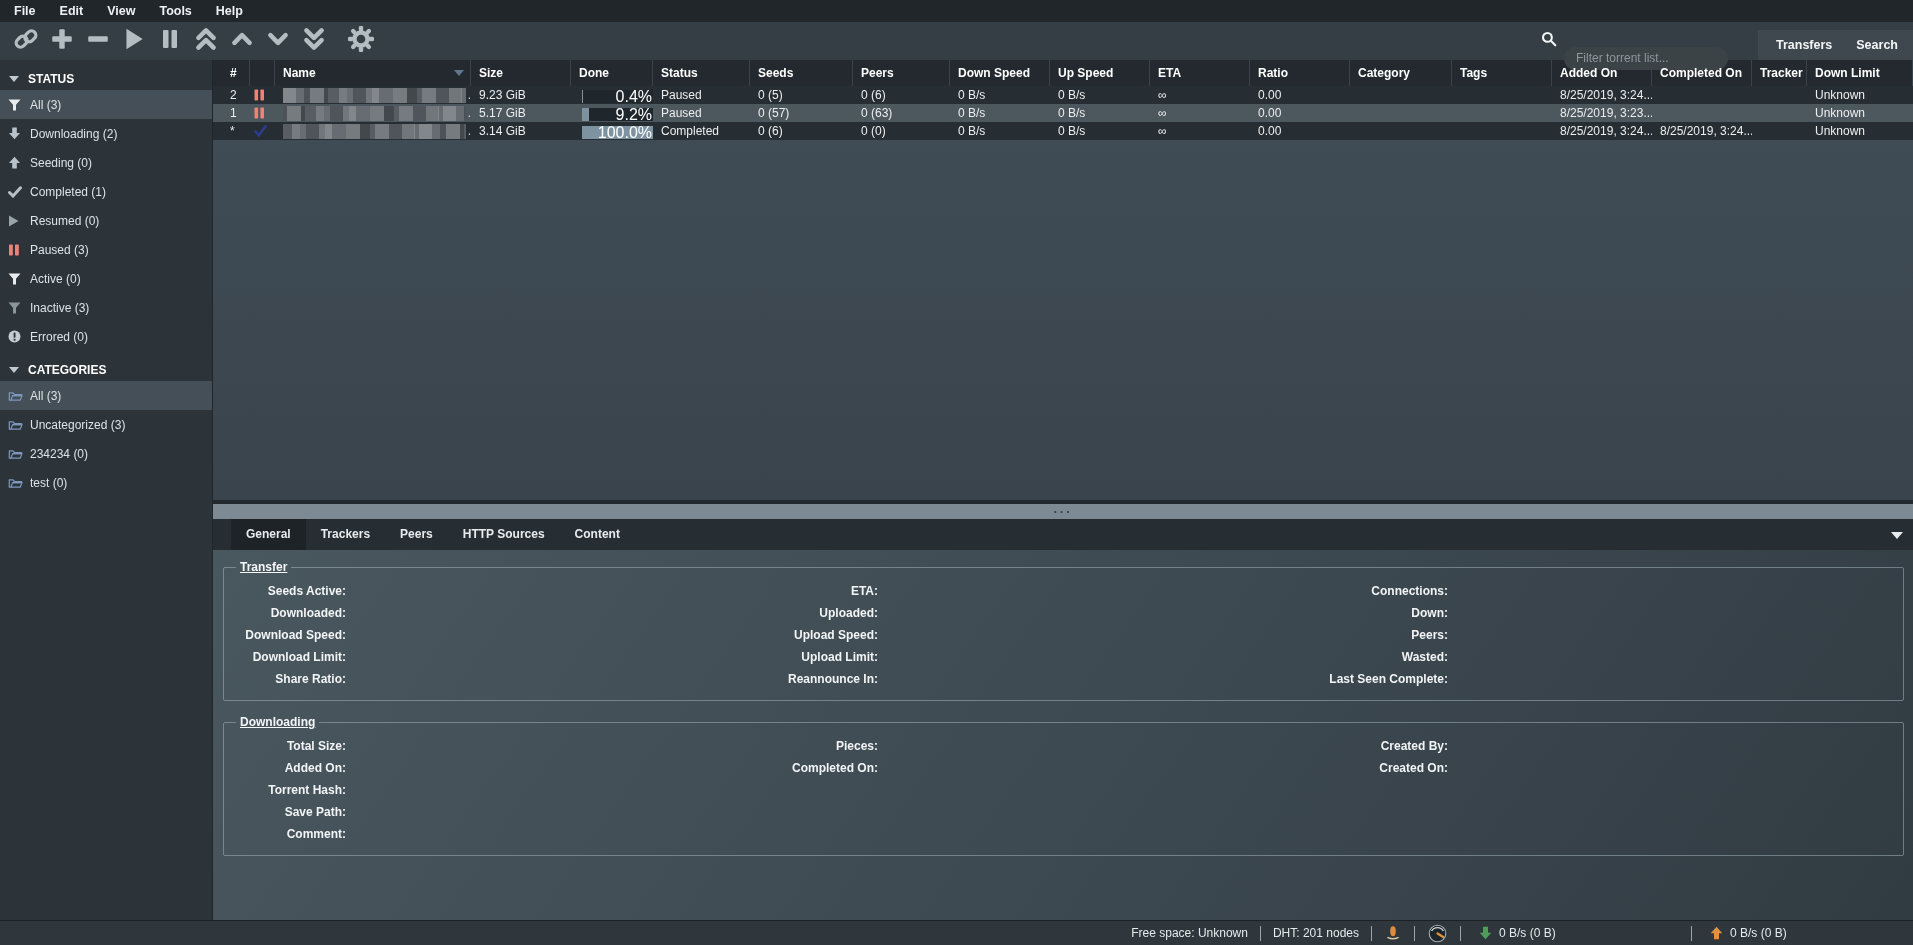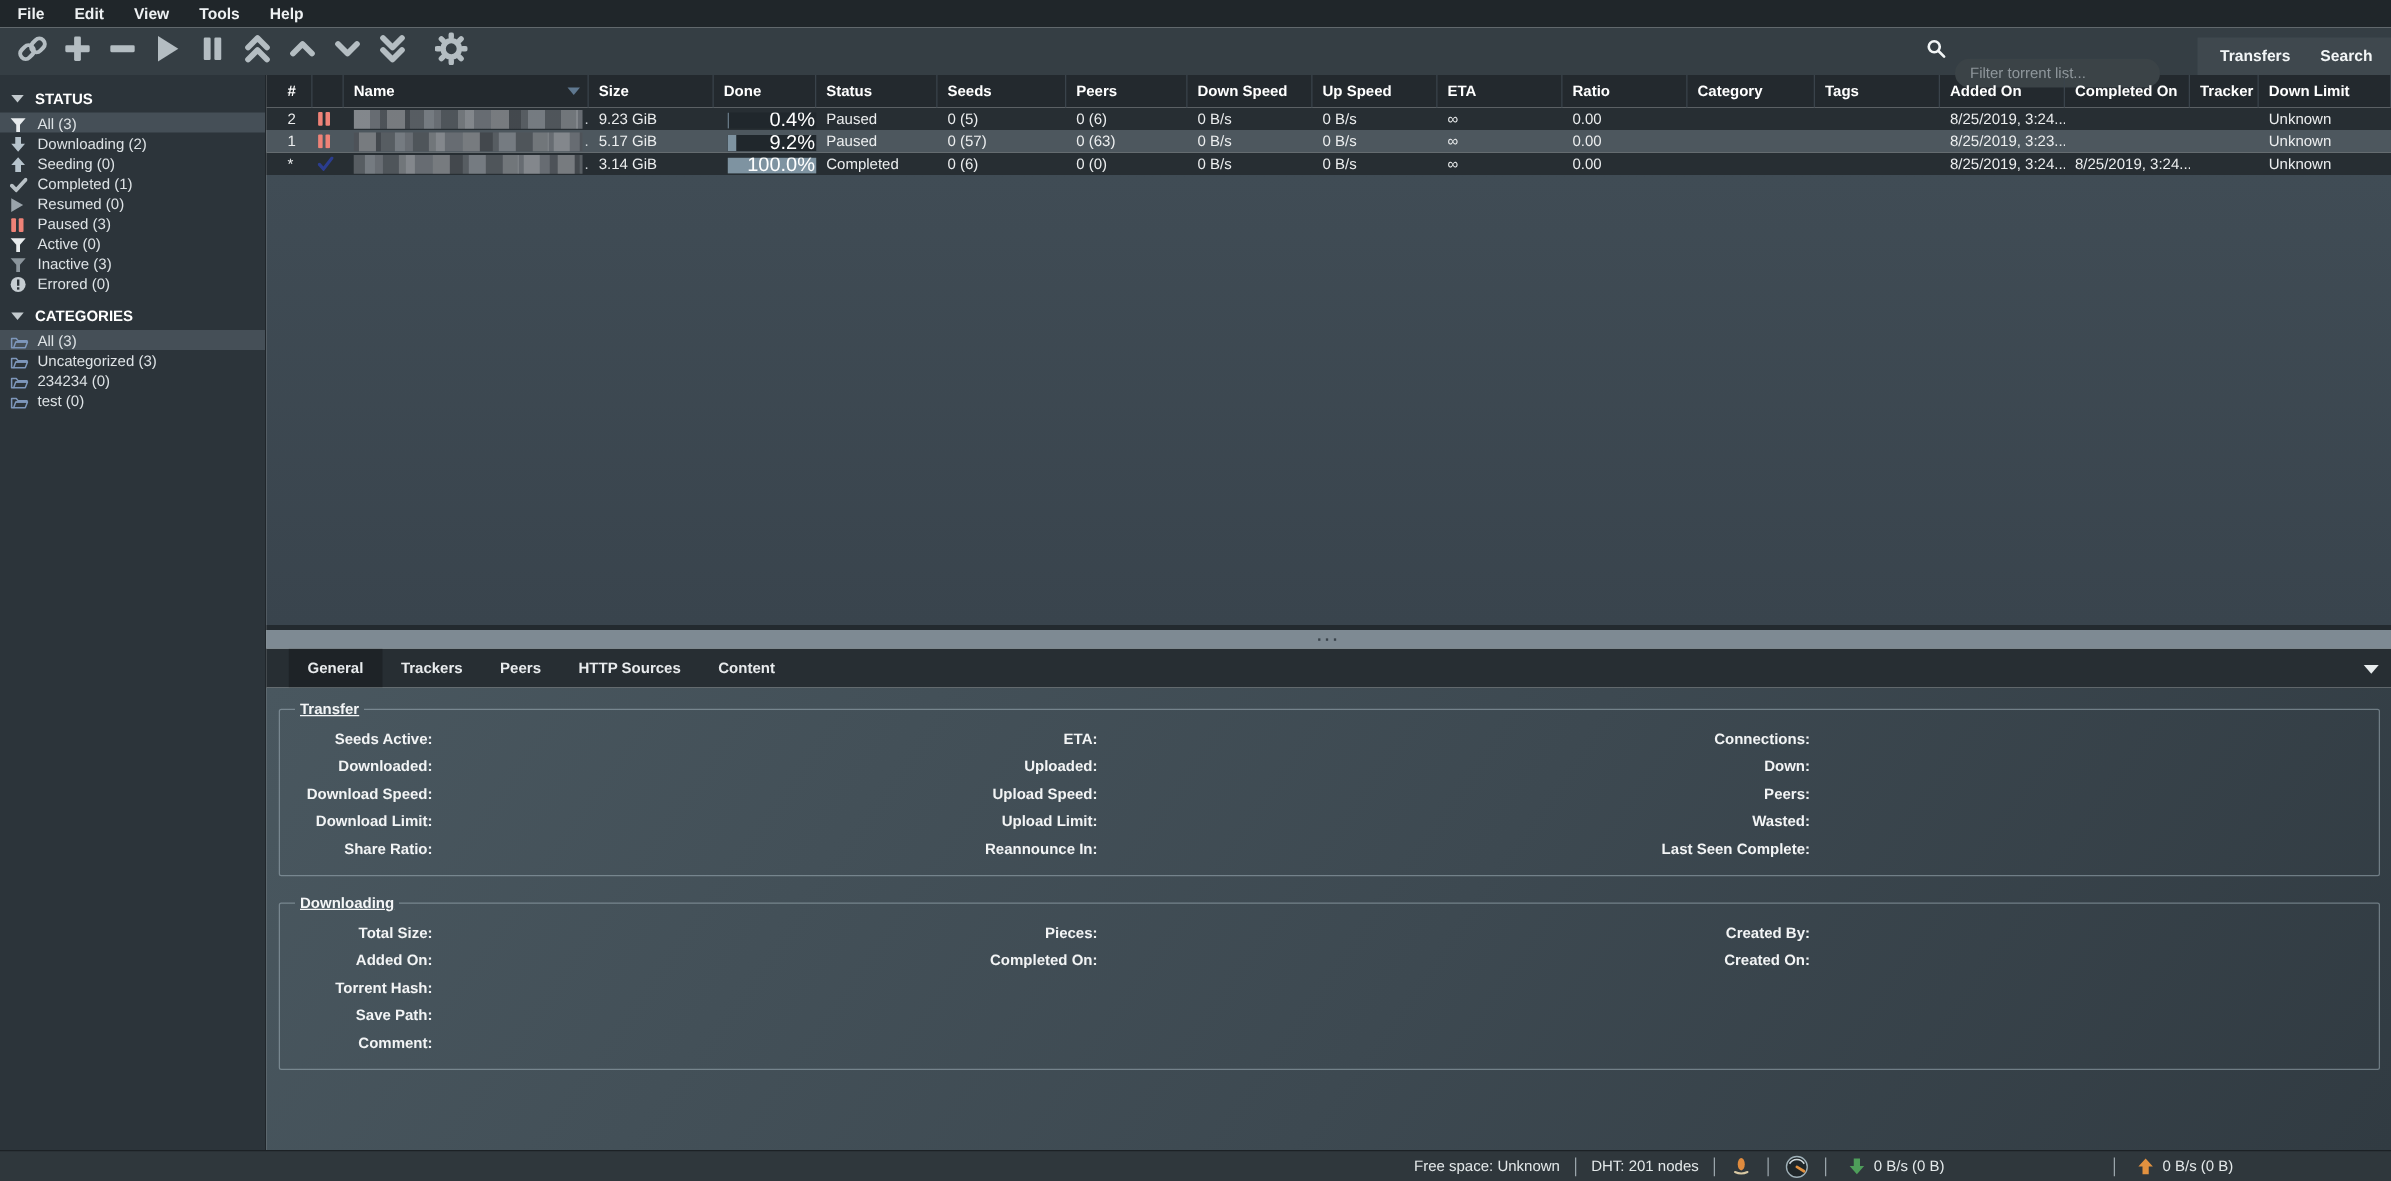--- a/index.html
+++ b/index.html
@@ -1,17 +1,17 @@
 <!DOCTYPE html>
 <html><head>
 <meta charset="utf-8">
 <style>
   html,body{margin:0;padding:0;background:#20262a;}
   *{box-sizing:border-box;font-family:"Liberation Sans",sans-serif;}
-  #app{width:1913px;height:945px;display:flex;flex-direction:column;overflow:hidden;background:#ffffff;position:relative;}
+  #app{width:1913px;height:945px;display:flex;flex-direction:column;overflow:hidden;background:#a16207;position:relative;}
 
   
   .menubar{height:22px;background:#20262a;display:flex;align-items:center;padding-left:2px;flex:0 0 auto;}
   .menubar .mitem{color:#eef1f3;font-size:12.5px;font-weight:bold;padding:0 12px;line-height:22px;cursor:default;}
 
   
   .toolbar{height:38px;background:#353e44;display:flex;align-items:center;padding-left:8px;flex:0 0 auto;position:relative;}
   .tbtn{width:26px;height:26px;margin:0 5px;display:flex;align-items:center;justify-content:center;}
   .tbtn.gear{margin-left:16px;}
   .toolbar-right{position:absolute;right:0;top:0;height:38px;display:flex;align-items:center;}
@@ -20,21 +20,21 @@
   .filterinput{width:164px;height:23px;background:#3b4347;border:none;border-radius:12px;color:#cfd4d7;font-size:12px;padding:0 12px;outline:none;margin-top:34px;}
   .filterinput::placeholder{color:#8f979c;}
   .maintabs{width:155px;height:30px;align-self:flex-end;background:#3f484e;display:flex;align-items:center;padding:0 0 0 18px;gap:24px;}
   .maintab{color:#f2f5f6;font-size:12.5px;font-weight:bold;cursor:default;}
 
   
   .content{flex:1;display:flex;min-height:0;}
   .sidebar{flex:0 0 213px;background:#2c343a;border-right:1px solid #20262b;padding-top:8px;overflow:hidden;}
   .sheader{display:flex;align-items:center;height:22px;padding-left:9px;color:#ffffff;font-weight:bold;font-size:12px;}
   .caret{width:0;height:0;border-left:5px solid transparent;border-right:5px solid transparent;border-top:6px solid #c2c9cd;margin-right:9px;}
-  .sitem{display:flex;align-items:flex-end;height:16px;padding-left:8px;color:#dde2e5;font-size:12px;cursor:default;}
+  .sitem{display:flex;align-items:center;height:29px;padding-left:8px;color:#dde2e5;font-size:12px;cursor:default;}
   .sitem.selected{background:#454f57;}
   .sitem .sic{width:22px;display:flex;align-items:center;}
   .gap8{height:8px;}
 
   
   .rightside{flex:1;display:flex;flex-direction:column;min-width:0;}
   .trow{display:grid;grid-template-columns:37px 25px 196px 100px 82px 97px 103px 97px 100px 100px 100px 100px 102px 100px 100px 100px 55px 1fr;}
   .thead{height:26px;background:#23292e;align-items:stretch;flex:0 0 auto;}
   .thead .c{color:#fff;font-weight:bold;font-size:12px;line-height:26px;padding-left:8px;border-right:1px solid #3a434b;white-space:nowrap;overflow:hidden;position:relative;cursor:default;}
   .thead .c.numc{padding-left:17px;}

